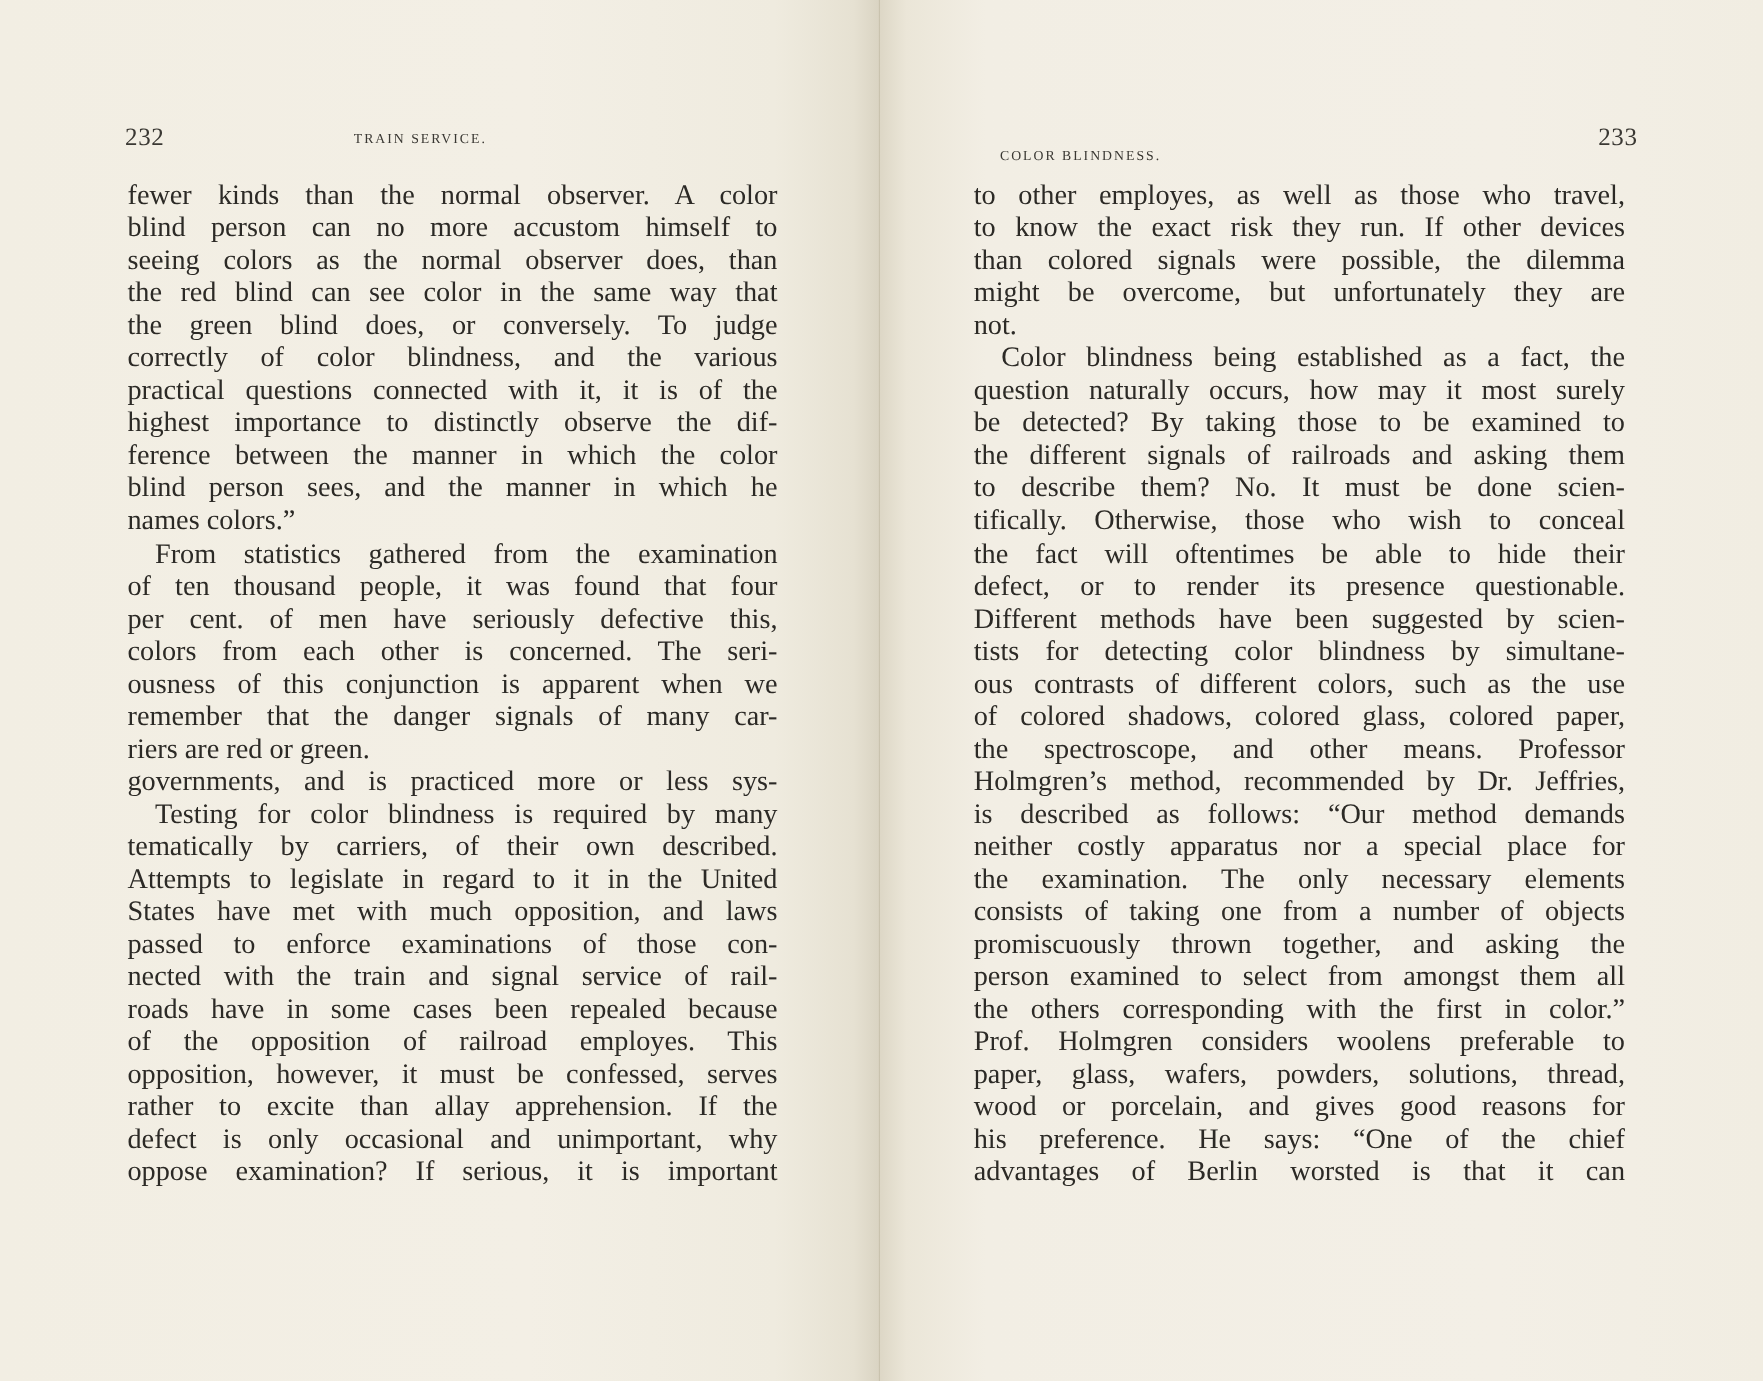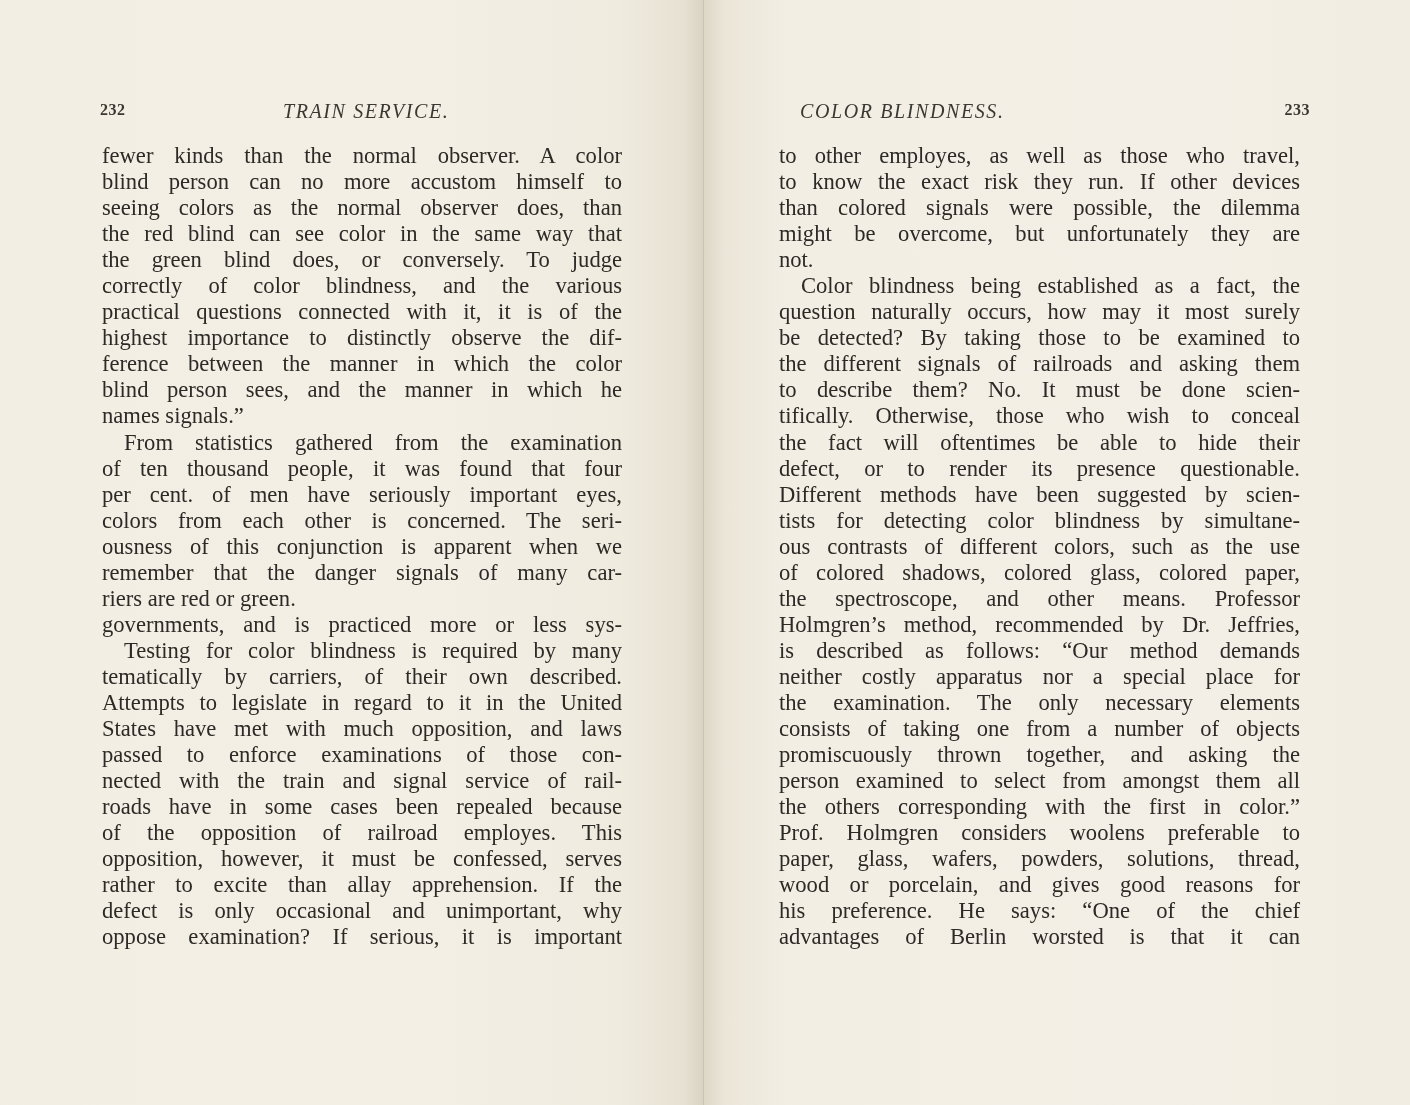--- a/index.html
+++ b/index.html
@@ -49,29 +49,27 @@
     position: absolute;
     top: 98px;
     height: 24px;
     font-size: 17px;
     line-height: 24px;
     color: #3a3833;
   }
   .folio {
     position: absolute;
     font-family: "Liberation Serif", serif;
-    font-size: 16px;
+    font-size: 20px;
     letter-spacing: 0.5px;
-    font-weight: bold;
   }
   .head-title {
     position: absolute;
     font-family: "Liberation Serif", serif;
-    font-style: italic;
-    font-size: 20px;
+    font-size: 11px;
     letter-spacing: 1.6px;
   }
   .body-text {
     position: absolute;
     top: 143px;
     font-family: "Liberation Serif", serif;
     font-size: 22.6px;
     line-height: 26.05px;
     color: #2c2a26;
   }
@@ -104,24 +102,24 @@
         <span class="line">fewer kinds than the normal observer.  A color</span>
         <span class="line">blind person can no more accustom himself to</span>
         <span class="line">seeing colors as the normal observer does, than</span>
         <span class="line">the red blind can see color in the same way that</span>
         <span class="line">the green blind does, or conversely.  To judge</span>
         <span class="line">correctly of color blindness, and the various</span>
         <span class="line">practical questions connected with it, it is of the</span>
         <span class="line">highest importance to distinctly observe the dif-</span>
         <span class="line">ference between the manner in which the color</span>
         <span class="line">blind person sees, and the manner in which he</span>
-        <span class="line last">names signals.”</span>
+        <span class="line last">names colors.”</span>
         <span class="line indent">From statistics gathered from the examination</span>
         <span class="line">of ten thousand people, it was found that four</span>
-        <span class="line">per cent. of men have seriously important eyes,</span>
+        <span class="line">per cent. of men have seriously defective this,</span>
         <span class="line">colors from each other is concerned.  The seri-</span>
         <span class="line">ousness of this conjunction is apparent when we</span>
         <span class="line">remember that the danger signals of many car-</span>
         <span class="line last">riers are red or green.</span>
         <span class="line">governments, and is practiced more or less sys-</span>
         <span class="line indent">Testing for color blindness is required by many</span>
         <span class="line">tematically by carriers, of their own described.</span>
         <span class="line">Attempts to legislate in regard to it in the United</span>
         <span class="line">States have met with much opposition, and laws</span>
         <span class="line">passed to enforce examinations of those con-</span>
@@ -132,21 +130,21 @@
         <span class="line">rather to excite than allay apprehension.  If the</span>
         <span class="line">defect is only occasional and unimportant, why</span>
         <span class="line">oppose examination?  If serious, it is important</span>
       </div>
   </div>
 
   <div class="gutter-line"></div>
 
   <div class="page page-right">
     <div class="running-head" style="left:86px; width:520px;">
-      <span class="head-title" style="left:10px; top:1px;">COLOR BLINDNESS.</span>
+      <span class="head-title" style="left:10px; top:15px;">COLOR BLINDNESS.</span>
       <span class="folio" style="right:0; top:0;">233</span>
     </div>
     <div class="body-text" style="left:75px; width:521px;" id="right-body">
         <span class="line">to other employes, as well as those who travel,</span>
         <span class="line">to know the exact risk they run.  If other devices</span>
         <span class="line">than colored signals were possible, the dilemma</span>
         <span class="line">might be overcome, but unfortunately they are</span>
         <span class="line last">not.</span>
         <span class="line indent">Color blindness being established as a fact, the</span>
         <span class="line">question naturally occurs, how may it most surely</span>

